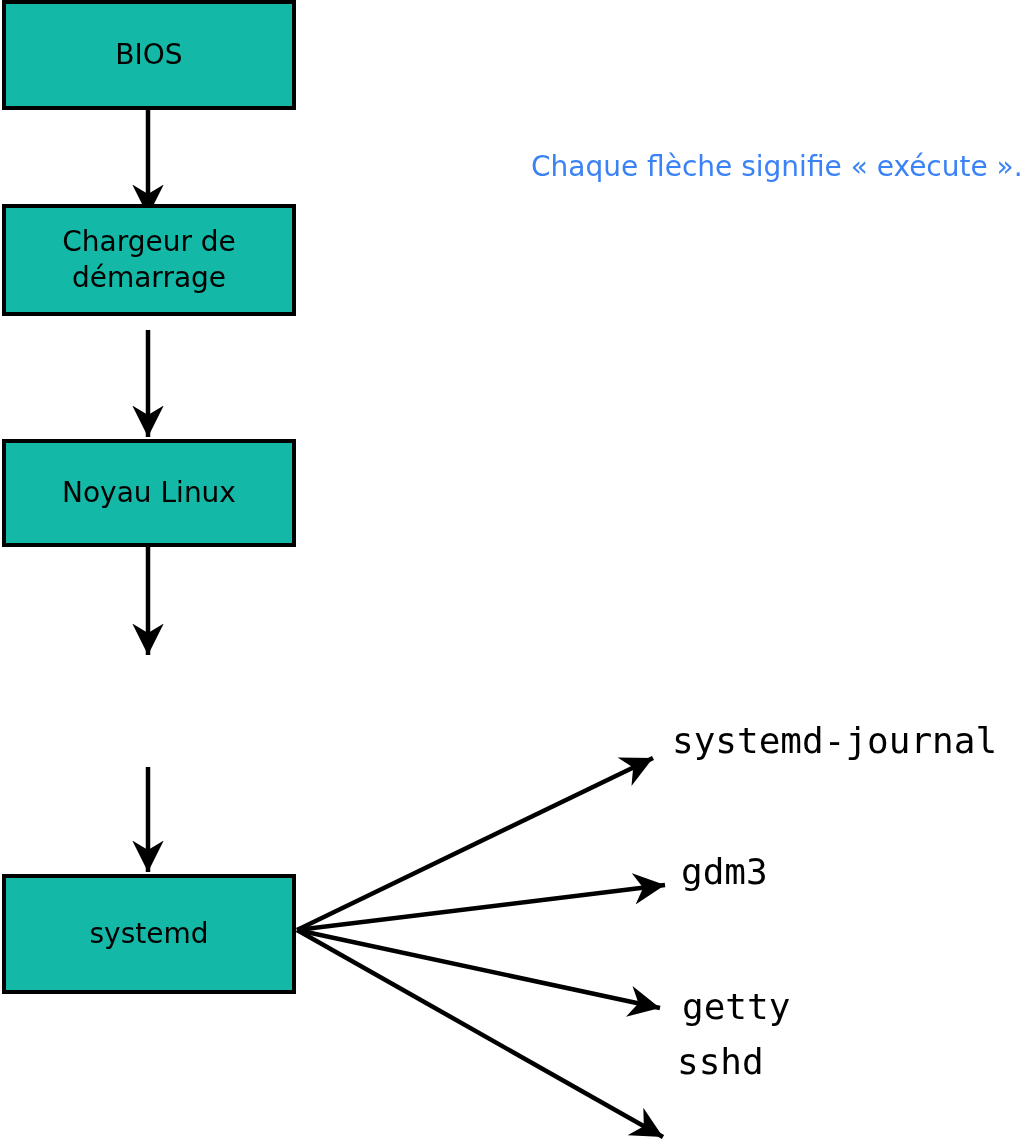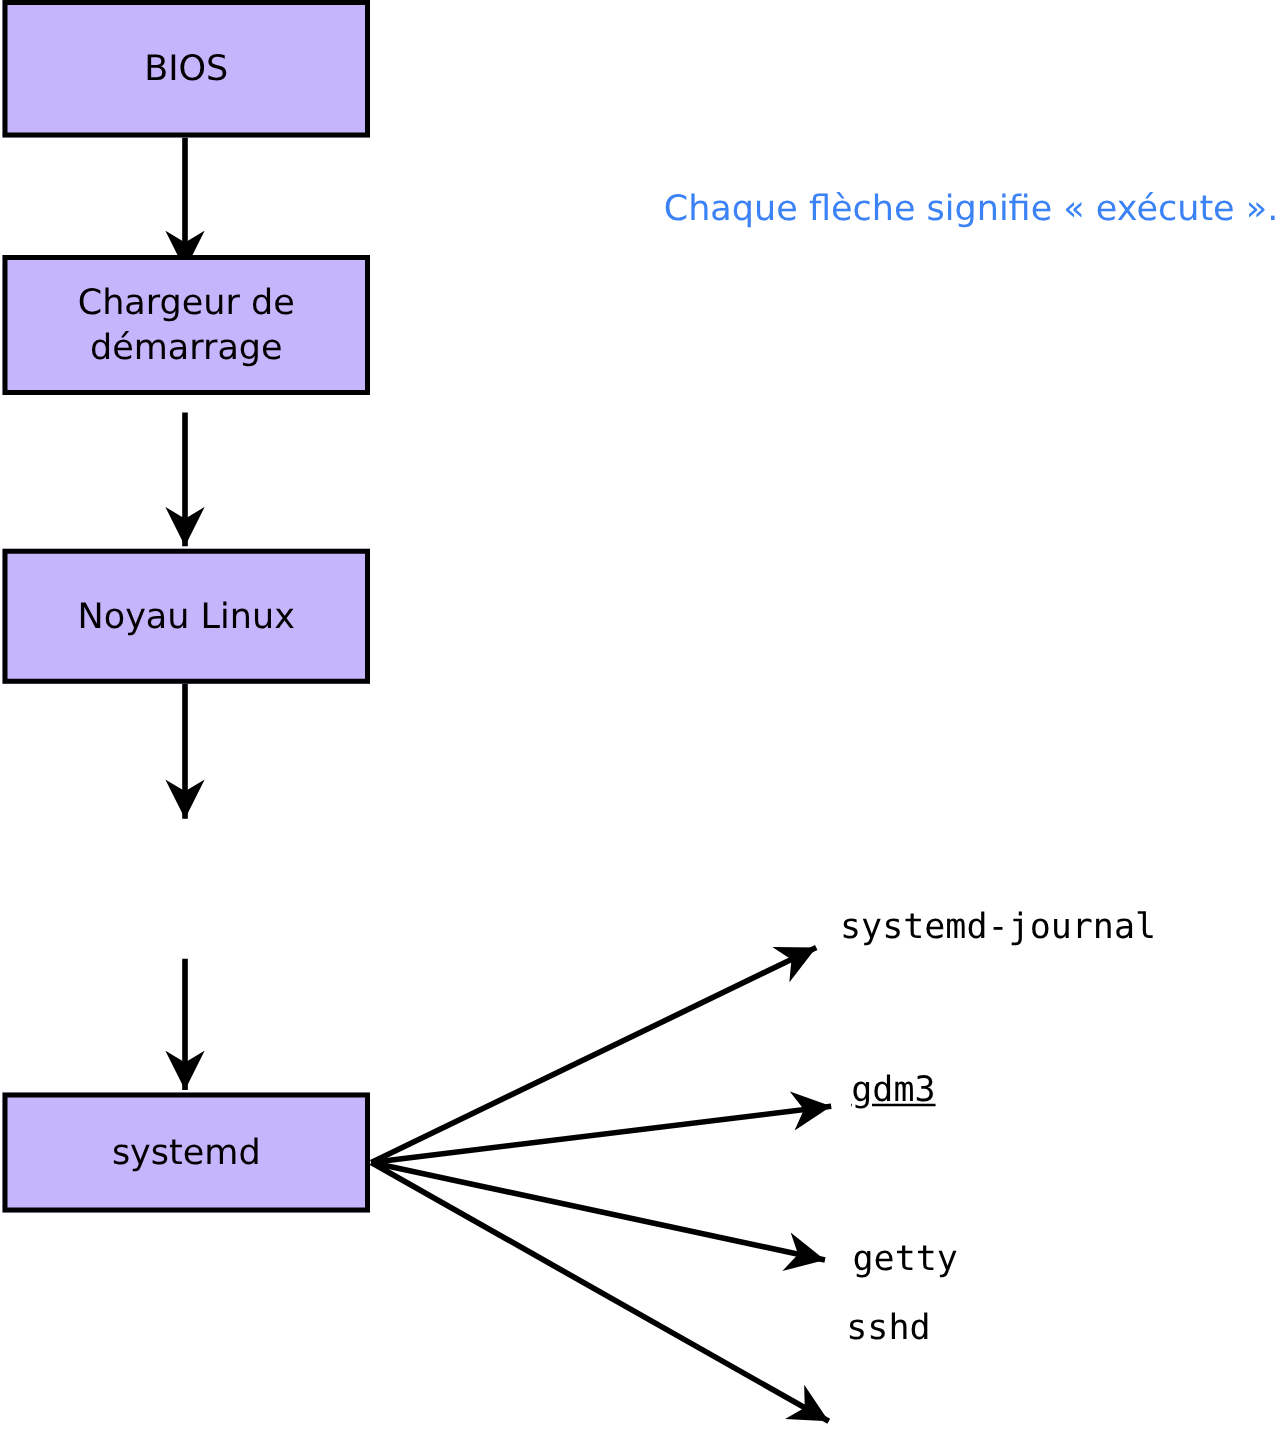--- a/index.html
+++ b/index.html
@@ -23,54 +23,54 @@
     top: 0;
     width: 1024px;
     height: 1144px;
   }
   .node-box {
     position: absolute;
     left: 2px;
     width: 294px;
     box-sizing: border-box;
     border: 4px solid #000000;
-    background: #c4b5fd;
+    background: #14b8a6;
     display: flex;
     align-items: center;
     justify-content: center;
     text-align: center;
     font-size: 28px;
     line-height: 36px;
     color: #000000;
     padding: 0 8px;
   }
   .box-bios      { top: 0px;   height: 110px; }
   .box-chargeur  { top: 204px; height: 112px; }
   .box-noyau     { top: 439px; height: 108px; }
   .box-initramfs { top: 657px; height: 110px; }
-  .box-systemd   { top: 874px; height: 96px; }
+  .box-systemd   { top: 874px; height: 120px; }
   .caption {
     position: absolute;
     left: 531px;
     top: 150px;
     font-size: 28px;
     line-height: 34px;
     color: #3b82f6;
     white-space: nowrap;
   }
   .proc-label {
     position: absolute;
     font-family: "DejaVu Sans Mono", monospace;
-    font-size: 28px;
+    font-size: 36px;
     line-height: 28px;
     color: #000000;
     white-space: nowrap;
   }
   .proc-journal { left: 672px; top: 727px; }
-  .proc-gdm3    { left: 681px; top: 858px; text-decoration: underline; }
+  .proc-gdm3    { left: 681px; top: 858px; }
   .proc-getty   { left: 682px; top: 993px; }
   .proc-sshd    { left: 677px; top: 1048px; }
 </style>
 </head>
 <body>
 
 <div class="canvas">
 
   <svg class="arrows-layer" width="1024" height="1144" viewBox="0 0 1024 1144" xmlns="http://www.w3.org/2000/svg">
     <defs>

